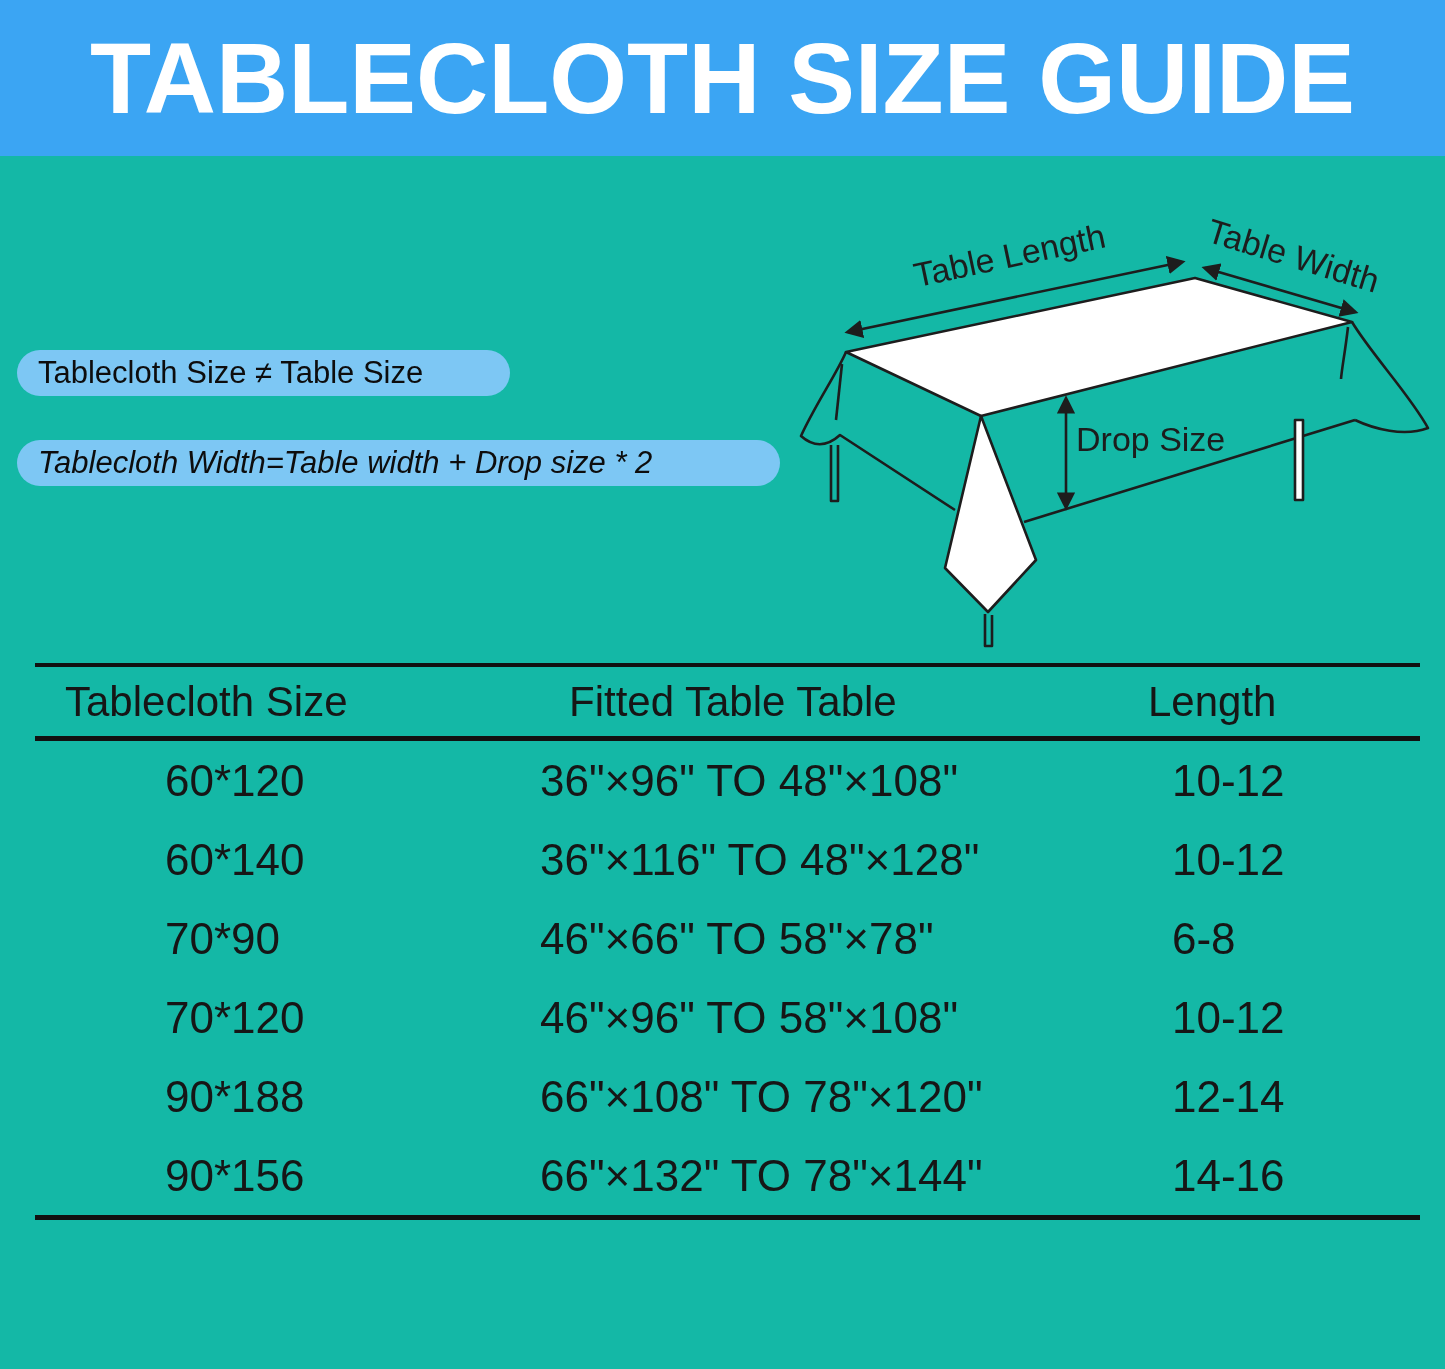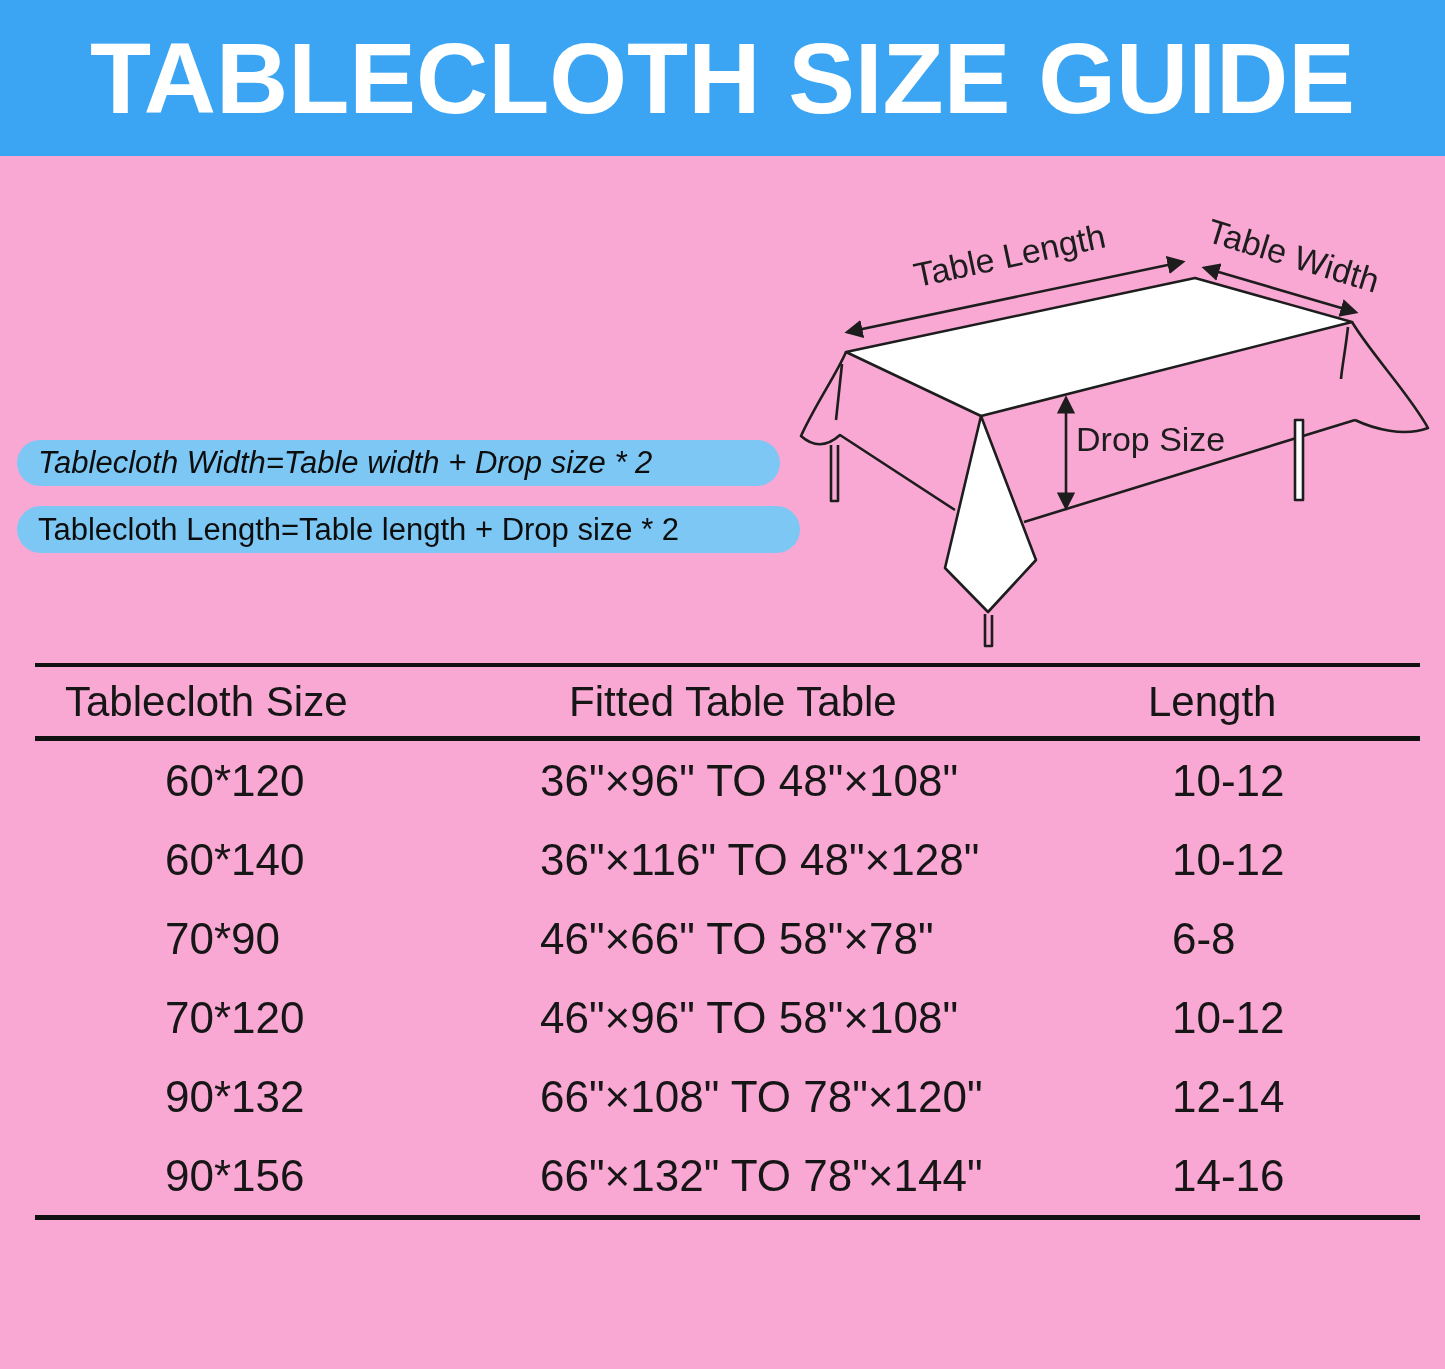--- a/index.html
+++ b/index.html
@@ -1,20 +1,20 @@
 <!DOCTYPE html>
 <html><head>
 <meta charset="utf-8">
 <style>
   html,body{margin:0;padding:0;background:#ffffff;}
   .page{
     position:relative;
     width:1445px;
     height:1369px;
-    background:#f9a8d4;
+    background:#14b8a6;
     overflow:hidden;
     font-family:"Liberation Sans","DejaVu Sans",sans-serif;
     color:#161616;
   }
   .banner{
     position:absolute;left:0;top:0;width:1445px;height:156px;
     background:#3BA5F3;
     display:flex;align-items:center;justify-content:center;
   }
   .banner .title{
@@ -71,22 +71,22 @@
 </style>
 </head>
 <body>
 
 <div class="page">
 
   <div class="banner">
     <div class="title">TABLECLOTH SIZE GUIDE</div>
   </div>
 
+  <div class="note note-1">Tablecloth Size ≠ Table Size</div>
   <div class="note note-2">Tablecloth Width=Table width + Drop size * 2</div>
-  <div class="note note-3">Tablecloth Length=Table length + Drop size * 2</div>
 
   <svg class="diagram" viewBox="0 0 680 455" xmlns="http://www.w3.org/2000/svg">
     <defs>
       <marker id="ah" viewBox="0 0 10 10" refX="8" refY="5" markerWidth="7" markerHeight="7" orient="auto-start-reverse">
         <path d="M0,0 L10,5 L0,10 z" fill="#1d1d1d" stroke="none"></path>
       </marker>
     </defs>
     <g stroke="#1d1d1d" stroke-width="2.6" fill="none" stroke-linejoin="round">
 
       <path d="M76,137 L425,63 L582,107 L211,201 Z" fill="#ffffff"></path>
@@ -143,21 +143,21 @@
         <td class="c1">70*90</td>
         <td class="c2">46"×66" TO 58"×78"</td>
         <td class="c3">6-8</td>
       </tr>
       <tr>
         <td class="c1">70*120</td>
         <td class="c2">46"×96" TO 58"×108"</td>
         <td class="c3">10-12</td>
       </tr>
       <tr>
-        <td class="c1">90*132</td>
+        <td class="c1">90*188</td>
         <td class="c2">66"×108" TO 78"×120"</td>
         <td class="c3">12-14</td>
       </tr>
       <tr>
         <td class="c1">90*156</td>
         <td class="c2">66"×132" TO 78"×144"</td>
         <td class="c3">14-16</td>
       </tr>
     </tbody>
   </table>

